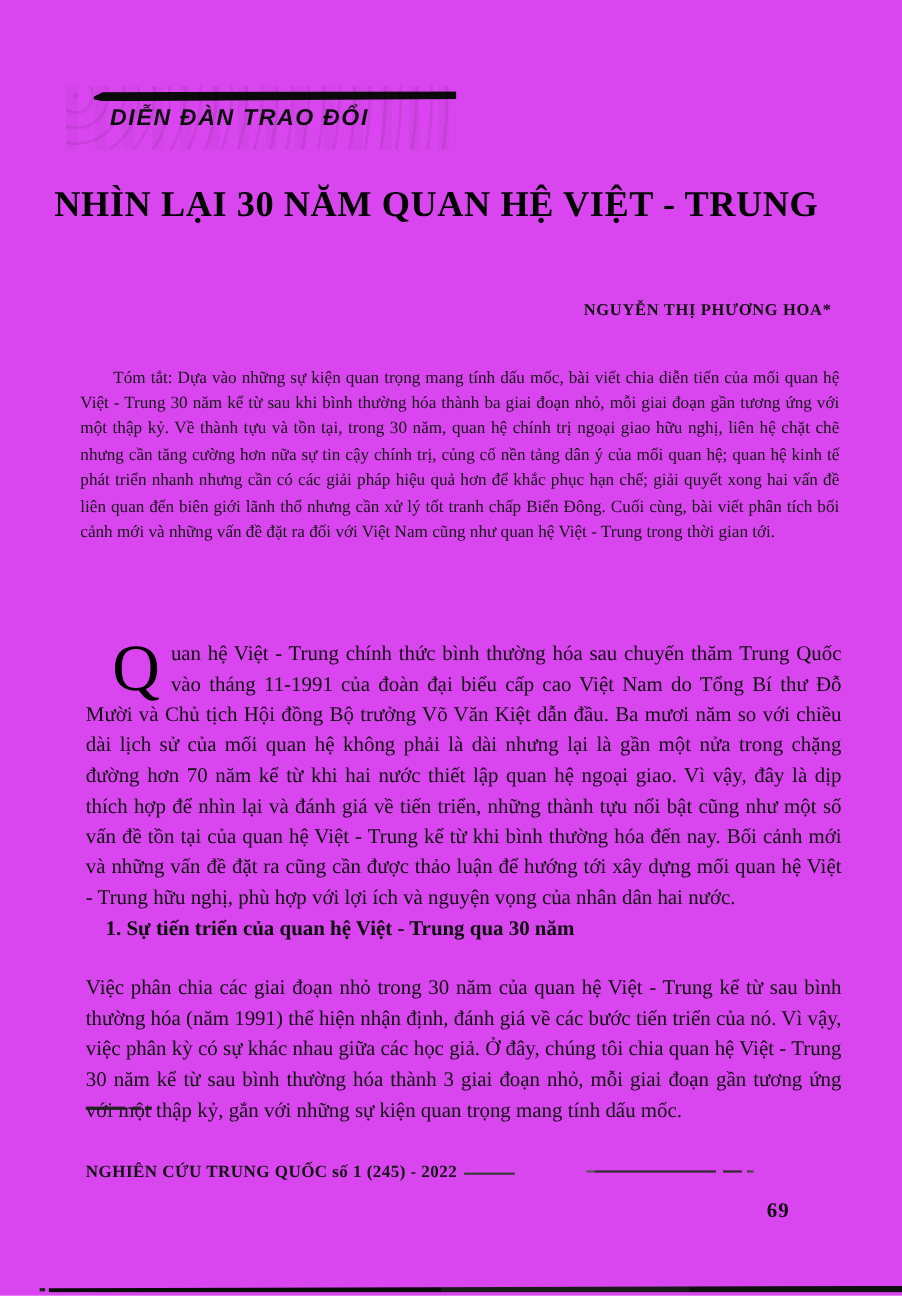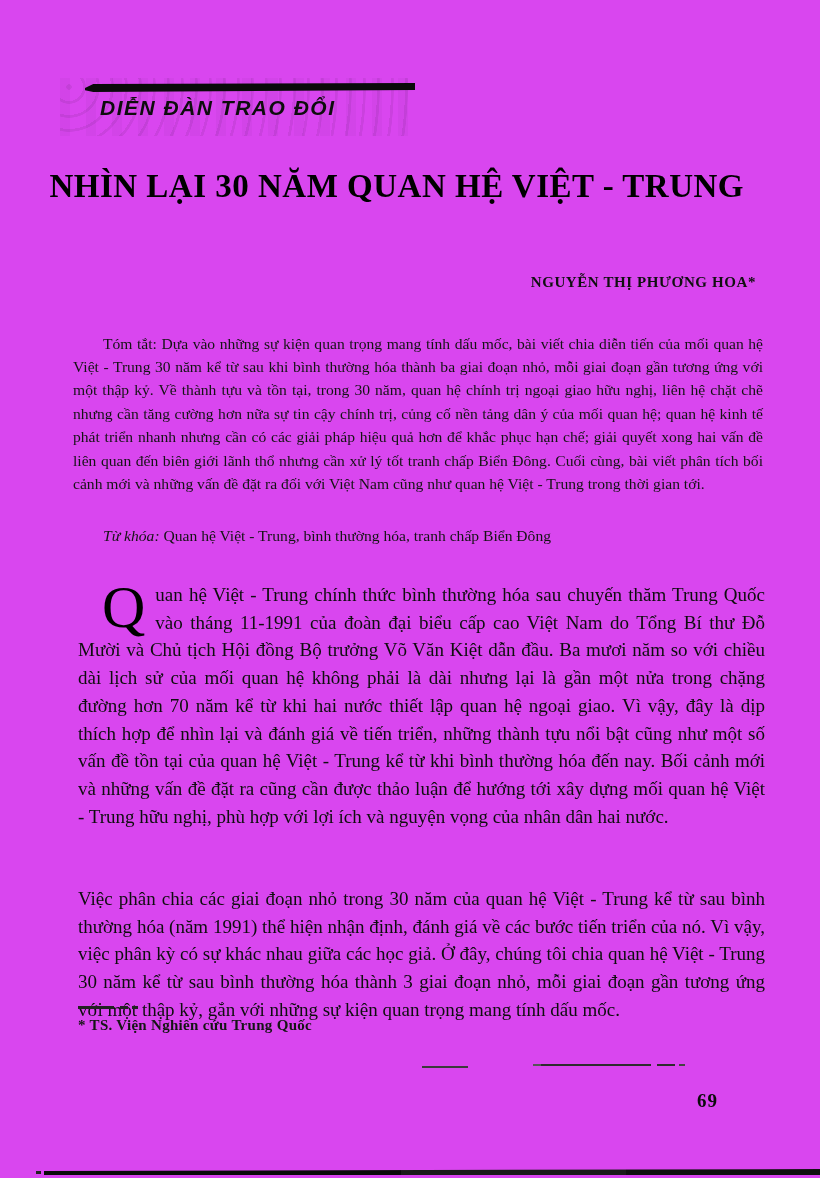--- a/index.html
+++ b/index.html
@@ -128,30 +128,30 @@
   <div class="kicker-text">DIỄN ĐÀN TRAO ĐỔI</div>
 
   <div class="title">
     <div>NHÌN LẠI 30 NĂM QUAN HỆ VIỆT - TRUNG</div>
   </div>
 
   <div class="author">NGUYỄN THỊ PHƯƠNG HOA*</div>
 
   <p class="abstract"><span class="lbl">Tóm tắt:</span><span> Dựa vào những sự kiện quan trọng mang tính dấu mốc, bài viết chia diễn tiến của mối quan hệ Việt - Trung 30 năm kể từ sau khi bình thường hóa thành ba giai đoạn nhỏ, mỗi giai đoạn gần tương ứng với một thập kỷ. Về thành tựu và tồn tại, trong 30 năm, quan hệ chính trị ngoại giao hữu nghị, liên hệ chặt chẽ nhưng cần tăng cường hơn nữa sự tin cậy chính trị, củng cố nền tảng dân ý của mối quan hệ; quan hệ kinh tế phát triển nhanh nhưng cần có các giải pháp hiệu quả hơn để khắc phục hạn chế; giải quyết xong hai vấn đề liên quan đến biên giới lãnh thổ nhưng cần xử lý tốt tranh chấp Biển Đông. Cuối cùng, bài viết phân tích bối cảnh mới và những vấn đề đặt ra đối với Việt Nam cũng như quan hệ Việt - Trung trong thời gian tới.</span></p>
 
-  <p class="keywords"><span class="lbl">Từ khóa:</span><span> Quan hệ Việt - Trung, bình thường hóa, tranh chấp Biển Đông</span></p>
 
   <p class="para1"><span class="dropcap">Q</span><span>uan hệ Việt - Trung chính thức bình thường hóa sau chuyến thăm Trung Quốc vào tháng 11-1991 của đoàn đại biểu cấp cao Việt Nam do Tổng Bí thư Đỗ Mười và Chủ tịch Hội đồng Bộ trưởng Võ Văn Kiệt dẫn đầu. Ba mươi năm so với chiều dài lịch sử của mối quan hệ không phải là dài nhưng lại là gần một nửa trong chặng đường hơn 70 năm kể từ khi hai nước thiết lập quan hệ ngoại giao. Vì vậy, đây là dịp thích hợp để nhìn lại và đánh giá về tiến triển, những thành tựu nổi bật cũng như một số vấn đề tồn tại của quan hệ Việt - Trung kể từ khi bình thường hóa đến nay. Bối cảnh mới và những vấn đề đặt ra cũng cần được thảo luận để hướng tới xây dựng mối quan hệ Việt - Trung hữu nghị, phù hợp với lợi ích và nguyện vọng của nhân dân hai nước.</span></p>
 
+  <div class="section-heading">1. Sự tiến triển của quan hệ Việt - Trung qua 30 năm</div>
 
   <p class="para2">Việc phân chia các giai đoạn nhỏ trong 30 năm của quan hệ Việt - Trung kể từ sau bình thường hóa (năm 1991) thể hiện nhận định, đánh giá về các bước tiến triển của nó. Vì vậy, việc phân kỳ có sự khác nhau giữa các học giả. Ở đây, chúng tôi chia quan hệ Việt - Trung 30 năm kể từ sau bình thường hóa thành 3 giai đoạn nhỏ, mỗi giai đoạn gần tương ứng với một thập kỷ, gắn với những sự kiện quan trọng mang tính dấu mốc.</p>
 
   <div class="footnote-rule"></div>
-  <div class="footnote">* TS. Viện Nghiên cứu Trung Quốc</div>
 
+  <div class="footer-journal">NGHIÊN CỨU TRUNG QUỐC số 1 (245) - 2022</div>
   <div class="footer-dash-short"></div>
   <div class="footer-dash-long"></div>
   <div class="page-number">69</div>
 
   <div class="page-edge-dot"></div>
   <div class="page-edge-bottom"></div>
 
 </div>
 
 </body></html>

